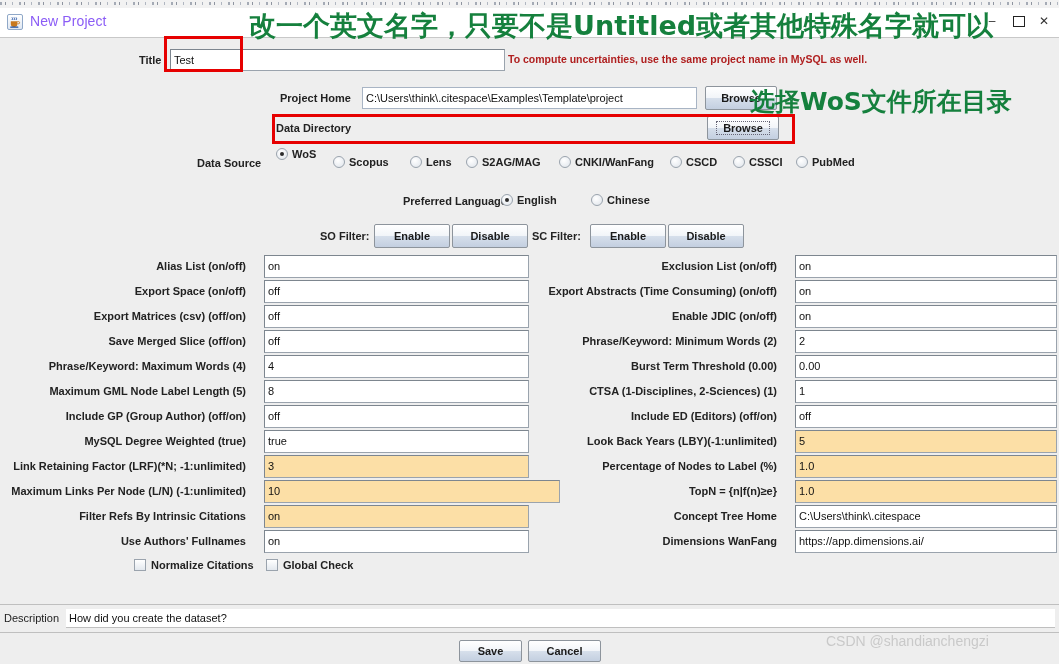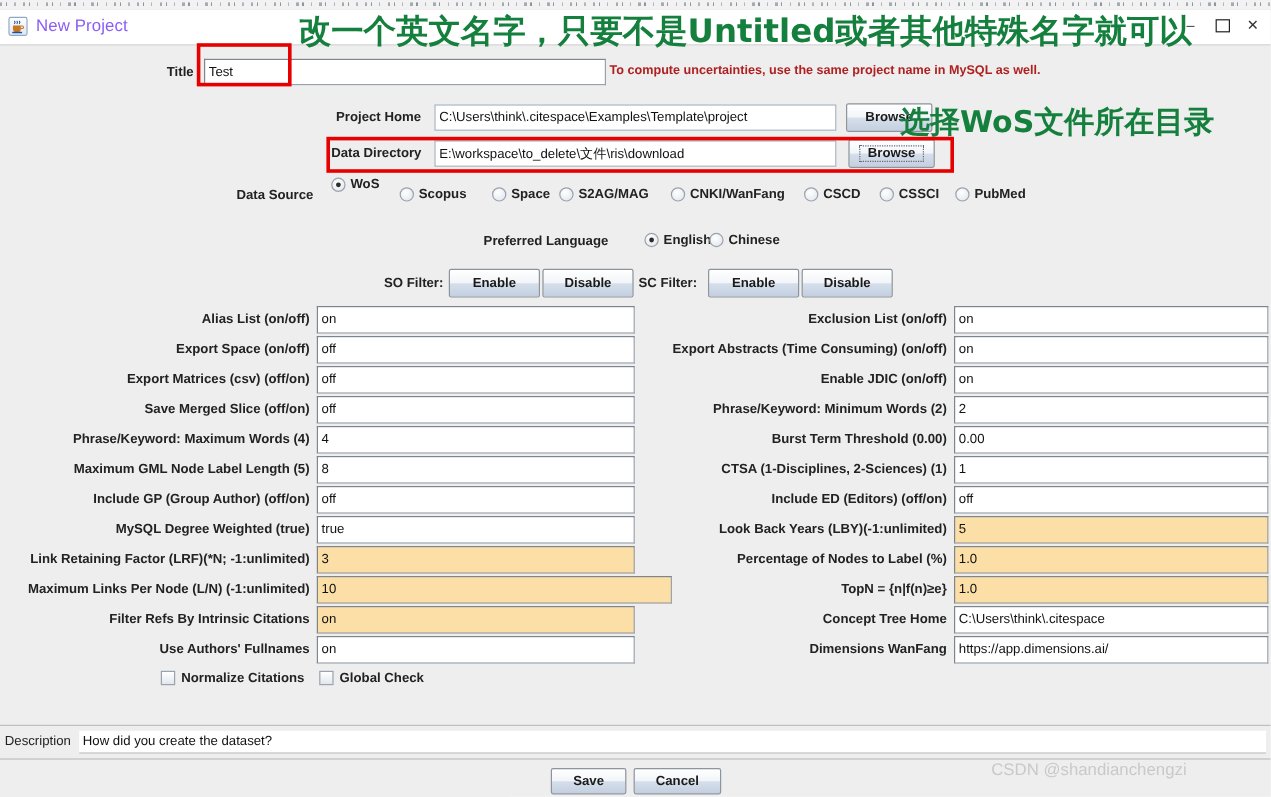--- a/index.html
+++ b/index.html
@@ -189,21 +189,21 @@
   .abs { position: absolute; }
 
   
   .srow { position: absolute; height: 23px; }
   .srow .slab {
     position: absolute;
     right: 100%;
     top: 0;
     height: 23px;
     line-height: 23px;
-    padding-right: 6px;
+    padding-right: 18px;
     font-size: 11px;
     font-weight: bold;
     color: #222;
     white-space: nowrap;
     text-align: center;
   }
   .srow .sval {
     position: absolute;
     left: 0; top: 0;
     height: 23px;
@@ -279,38 +279,37 @@
 
     <div class="jlabel abs" style="left:139px; top:16px;">Title</div>
     <div class="jfield abs" style="left:170px; top:11px; width:335px; height:22px;">Test</div>
     <div class="abs" style="left:508px; top:15px; font-size:10.5px; font-weight:bold; color:#b02020; white-space:nowrap;">To compute uncertainties, use the same project name in MySQL as well.</div>
 
     <div class="jlabel abs" style="left:280px; top:54px;">Project Home</div>
     <div class="jfield abs" style="left:362px; top:49px; width:335px; height:22px; border-color:#a8b4c4;">C:\Users\think\.citespace\Examples\Template\project</div>
     <div class="jbtn abs" style="left:705px; top:48px; width:72px; height:24px;">Browse</div>
 
     <div class="jlabel abs" style="left:276px; top:84px;">Data Directory</div>
-    <div class="jfield abs" style="left:362px; top:79px; width:335px; height:22px; border-color:#a8b4c4;">E:\workspace\to_delete\文件\ris\download</div>
     <div class="jbtn abs" style="left:707px; top:78px; width:72px; height:24px;">
       <span class="inner-focus">Browse</span>
     </div>
 
     <div class="jlabel abs" style="left:197px; top:119px;">Data Source</div>
 
     <div class="jradio abs" style="left:276px; top:110px;">
       <span class="radio-mark on"></span>
       <span class="rlab">WoS</span>
     </div>
     <div class="jradio abs" style="left:333px; top:118px;">
       <span class="radio-mark"></span>
       <span class="rlab">Scopus</span>
     </div>
     <div class="jradio abs" style="left:410px; top:118px;">
       <span class="radio-mark"></span>
-      <span class="rlab">Space</span>
+      <span class="rlab">Lens</span>
     </div>
     <div class="jradio abs" style="left:466px; top:118px;">
       <span class="radio-mark"></span>
       <span class="rlab">S2AG/MAG</span>
     </div>
     <div class="jradio abs" style="left:559px; top:118px;">
       <span class="radio-mark"></span>
       <span class="rlab">CNKI/WanFang</span>
     </div>
     <div class="jradio abs" style="left:670px; top:118px;align-items:flex-end;">
@@ -320,21 +319,21 @@
     <div class="jradio abs" style="left:733px; top:118px;">
       <span class="radio-mark"></span>
       <span class="rlab">CSSCI</span>
     </div>
     <div class="jradio abs" style="left:796px; top:118px;">
       <span class="radio-mark"></span>
       <span class="rlab">PubMed</span>
     </div>
 
     <div class="jlabel abs" style="left:403px; top:157px;">Preferred Language</div>
-    <div class="jradio abs" style="left:537px; top:156px;">
+    <div class="jradio abs" style="left:501px; top:156px;">
       <span class="radio-mark on"></span>
       <span class="rlab">English</span>
     </div>
     <div class="jradio abs" style="left:591px; top:156px;">
       <span class="radio-mark"></span>
       <span class="rlab">Chinese</span>
     </div>
 
     <div class="jlabel abs" style="left:320px; top:192px;">SO Filter:</div>
     <div class="jbtn abs" style="left:374px; top:186px; width:76px; height:24px;">Enable</div>

